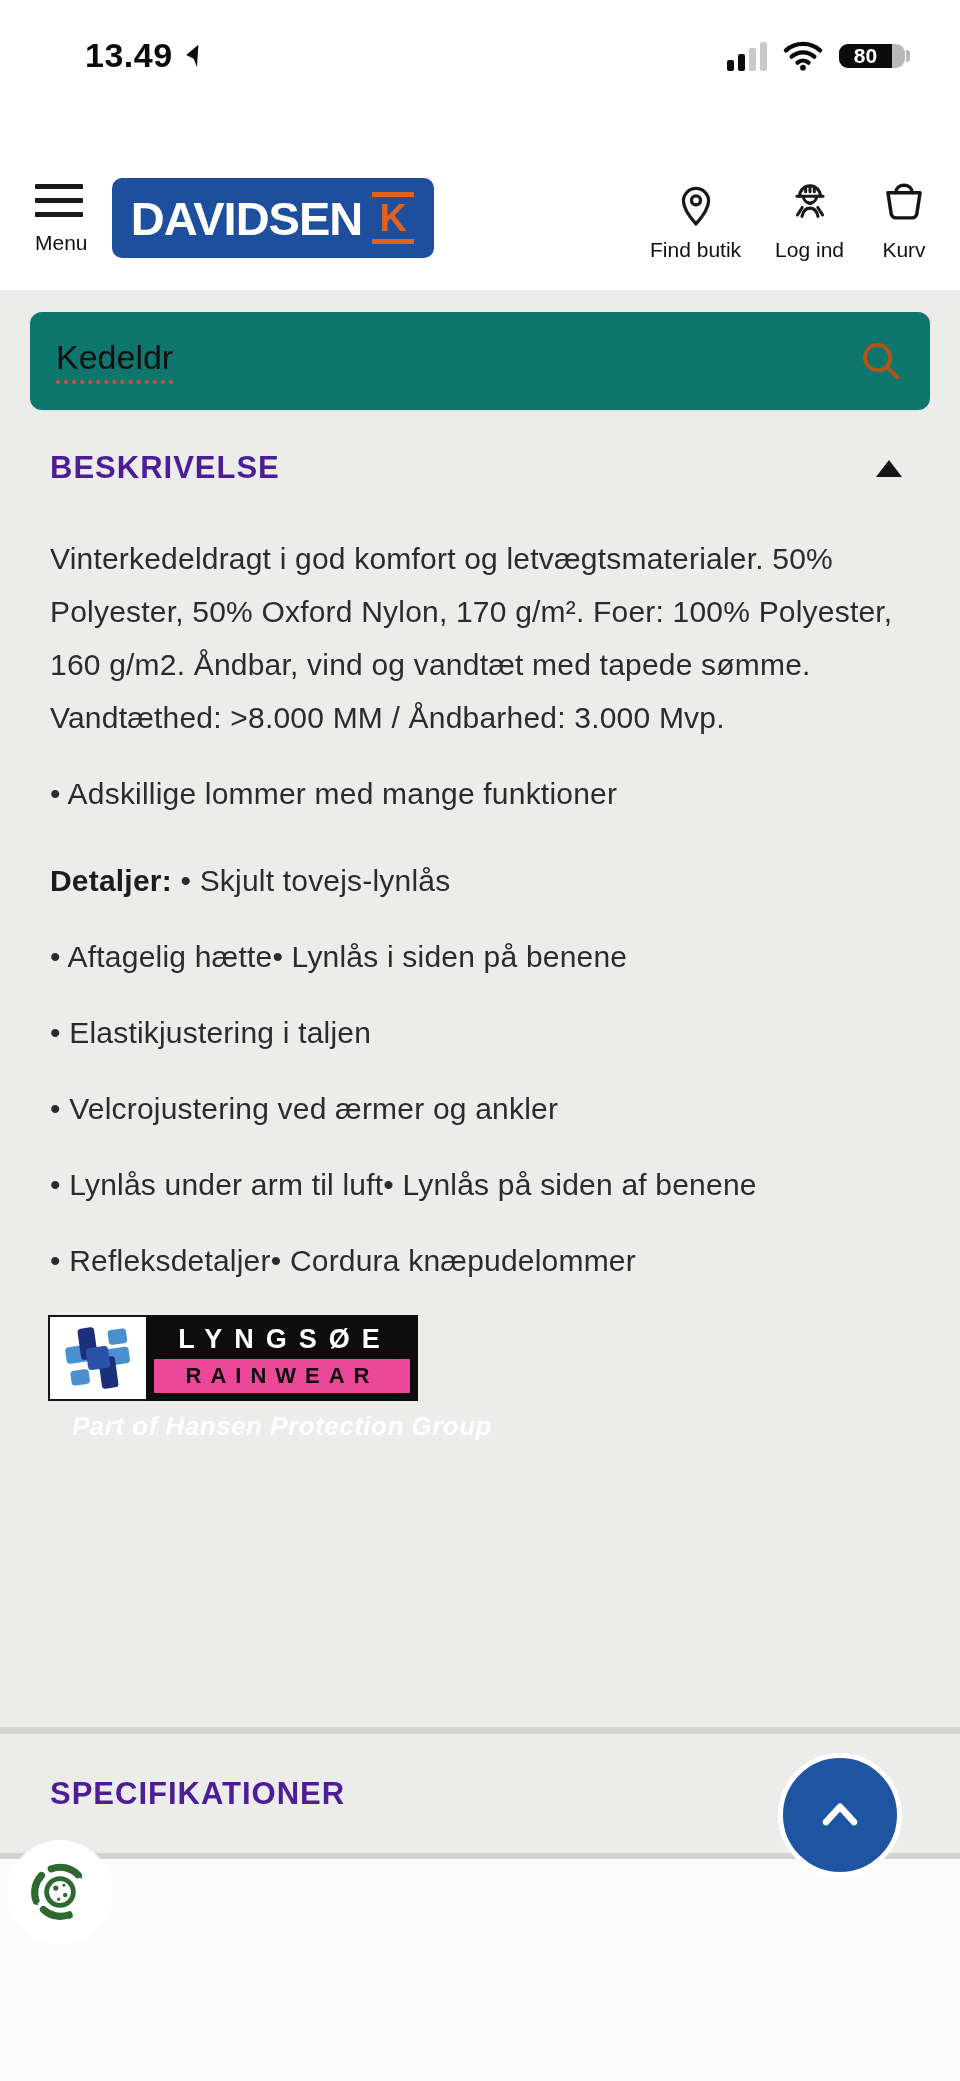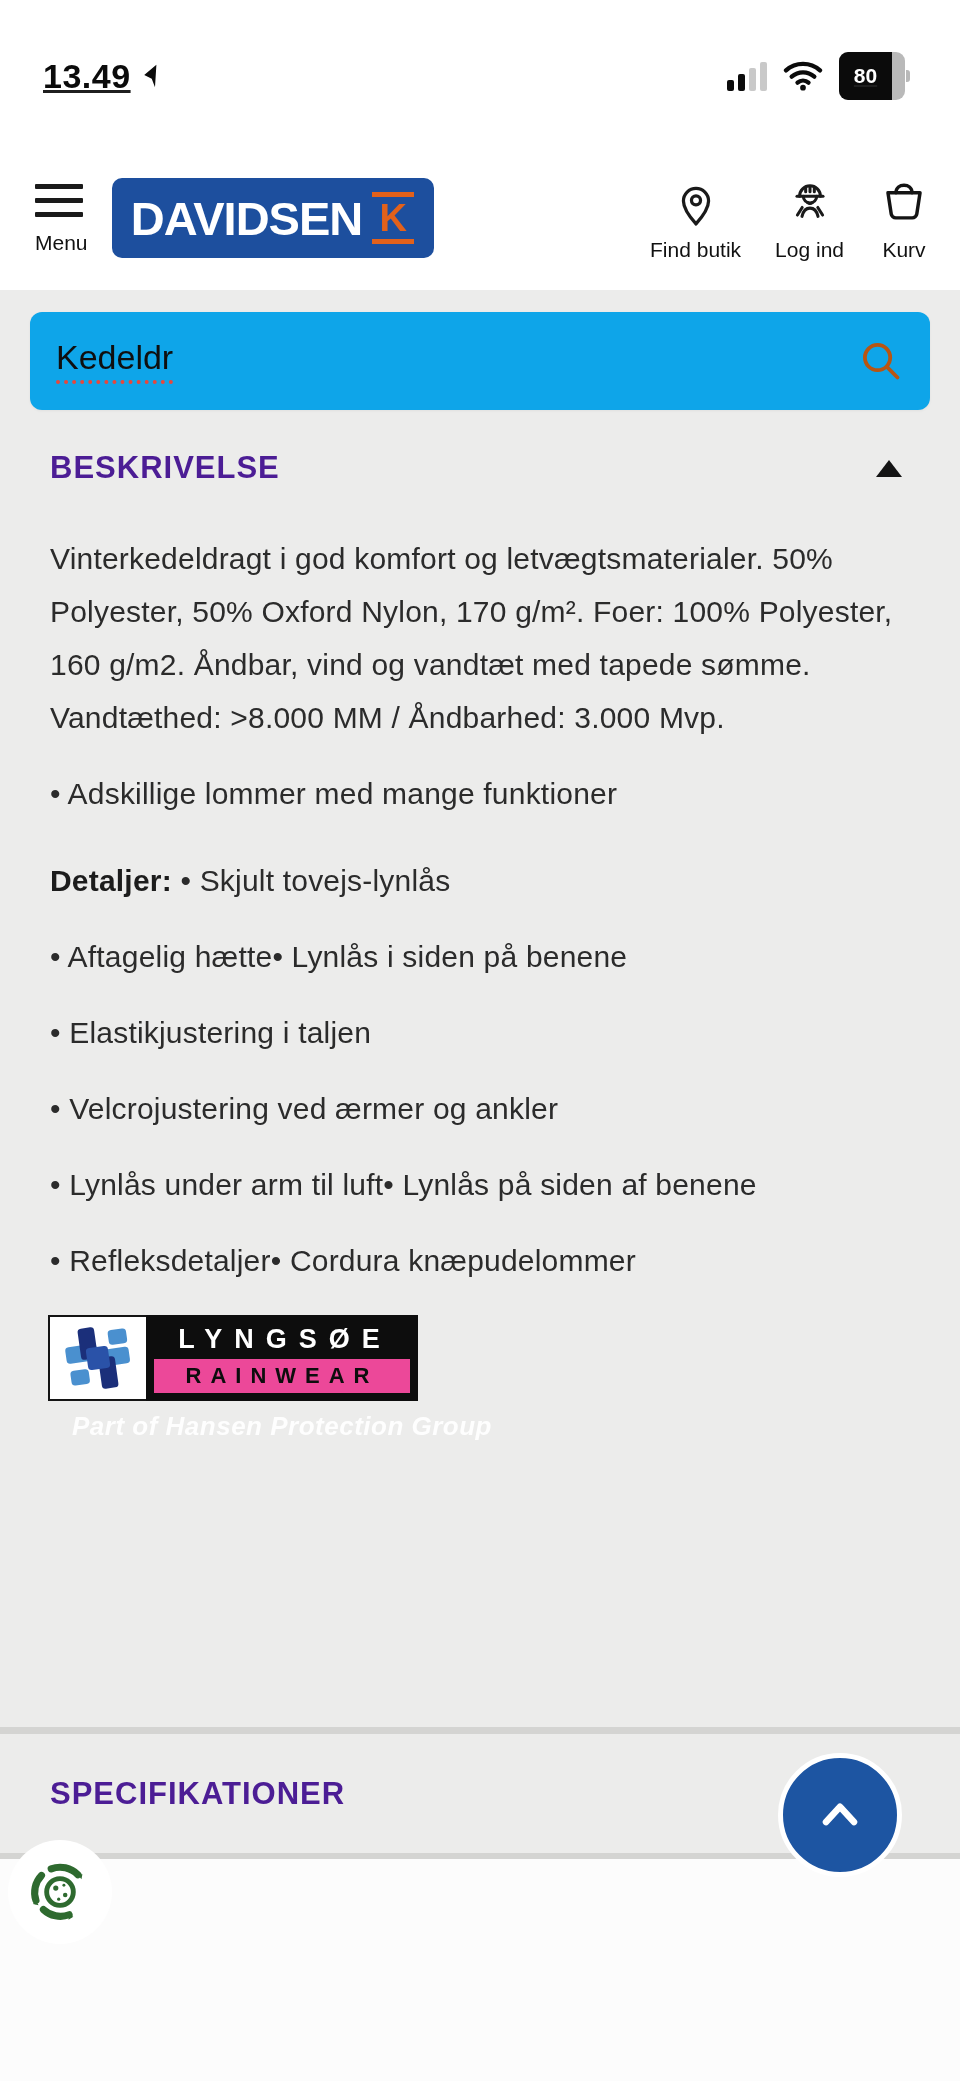--- a/index.html
+++ b/index.html
@@ -6,37 +6,36 @@
   html,body { background:#ffffff; }
   body {
     width:960px; height:2081px;
     font-family:"Liberation Sans", sans-serif;
     position:relative; overflow:hidden;
     color:#1f1f1f;
   }
 
   
   .status-bar{
-    position:absolute; top:52px; left:0; right:0;
+    position:absolute; top:36px; left:0; right:0;
     display:flex; justify-content:space-between; align-items:center;
-    padding:0 50px 0 43px;
-    text-decoration:underline;
+    padding:0 50px 0 85px;
   }
   .time-wrap{ display:flex; align-items:center; gap:8px; }
   .time{ font-size:34px; font-weight:700; letter-spacing:.5px; color:#0b0b0b; }
   .status-icons{ display:flex; align-items:center; gap:16px; }
   .signal{ display:flex; align-items:flex-end; gap:4px; height:30px; }
   .signal i{ display:block; width:7px; border-radius:2px; background:#0c0c0c; }
   .signal i:nth-child(1){ height:11px; }
   .signal i:nth-child(2){ height:17px; }
   .signal i:nth-child(3){ height:23px; background:#c9c9c9; }
   .signal i:nth-child(4){ height:29px; background:#c9c9c9; }
   .battery{ display:flex; align-items:center; }
   .battery-body{
-    width:66px; height:48px; border-radius:9px; overflow:hidden;
+    width:66px; height:24px; border-radius:9px; overflow:hidden;
     display:flex; background:#b9b9b9;
   }
   .battery-fill{
     width:53px; background:#0b0b0b; color:#fff;
     display:flex; align-items:center; justify-content:center;
     font-size:21px; font-weight:700;
   }
   .battery-nub{ width:4px; height:12px; background:#b9b9b9; border-radius:0 3px 3px 0; margin-left:1px; }
 
   
@@ -63,21 +62,21 @@
   .actions{ margin-left:auto; display:flex; gap:34px; }
   .action{ display:flex; flex-direction:column; align-items:center; cursor:pointer; }
   .action svg{ width:52px; height:52px; }
   .action-label{ font-size:21px; margin-top:8px; color:#111; white-space:nowrap; }
 
   
   main{
     height:1437px; background:#ececeb; overflow:hidden;
   }
   .search-bar{
-    margin:22px 30px 0; height:98px; background:#0ea5e9; border-radius:12px;
+    margin:22px 30px 0; height:98px; background:#0f766e; border-radius:12px;
     display:flex; align-items:center; padding:0 26px;
     box-shadow:0 1px 3px rgba(0,0,0,.05); cursor:text;
   }
   .search-text{
     font-size:34px; color:#0f0f0f;
     border-bottom:4px dotted #e8473c; padding-bottom:3px;
   }
   .search-btn{ margin-left:auto; background:none; border:none; cursor:pointer; display:flex; }
   .search-btn svg{ width:46px; height:46px; }
 

